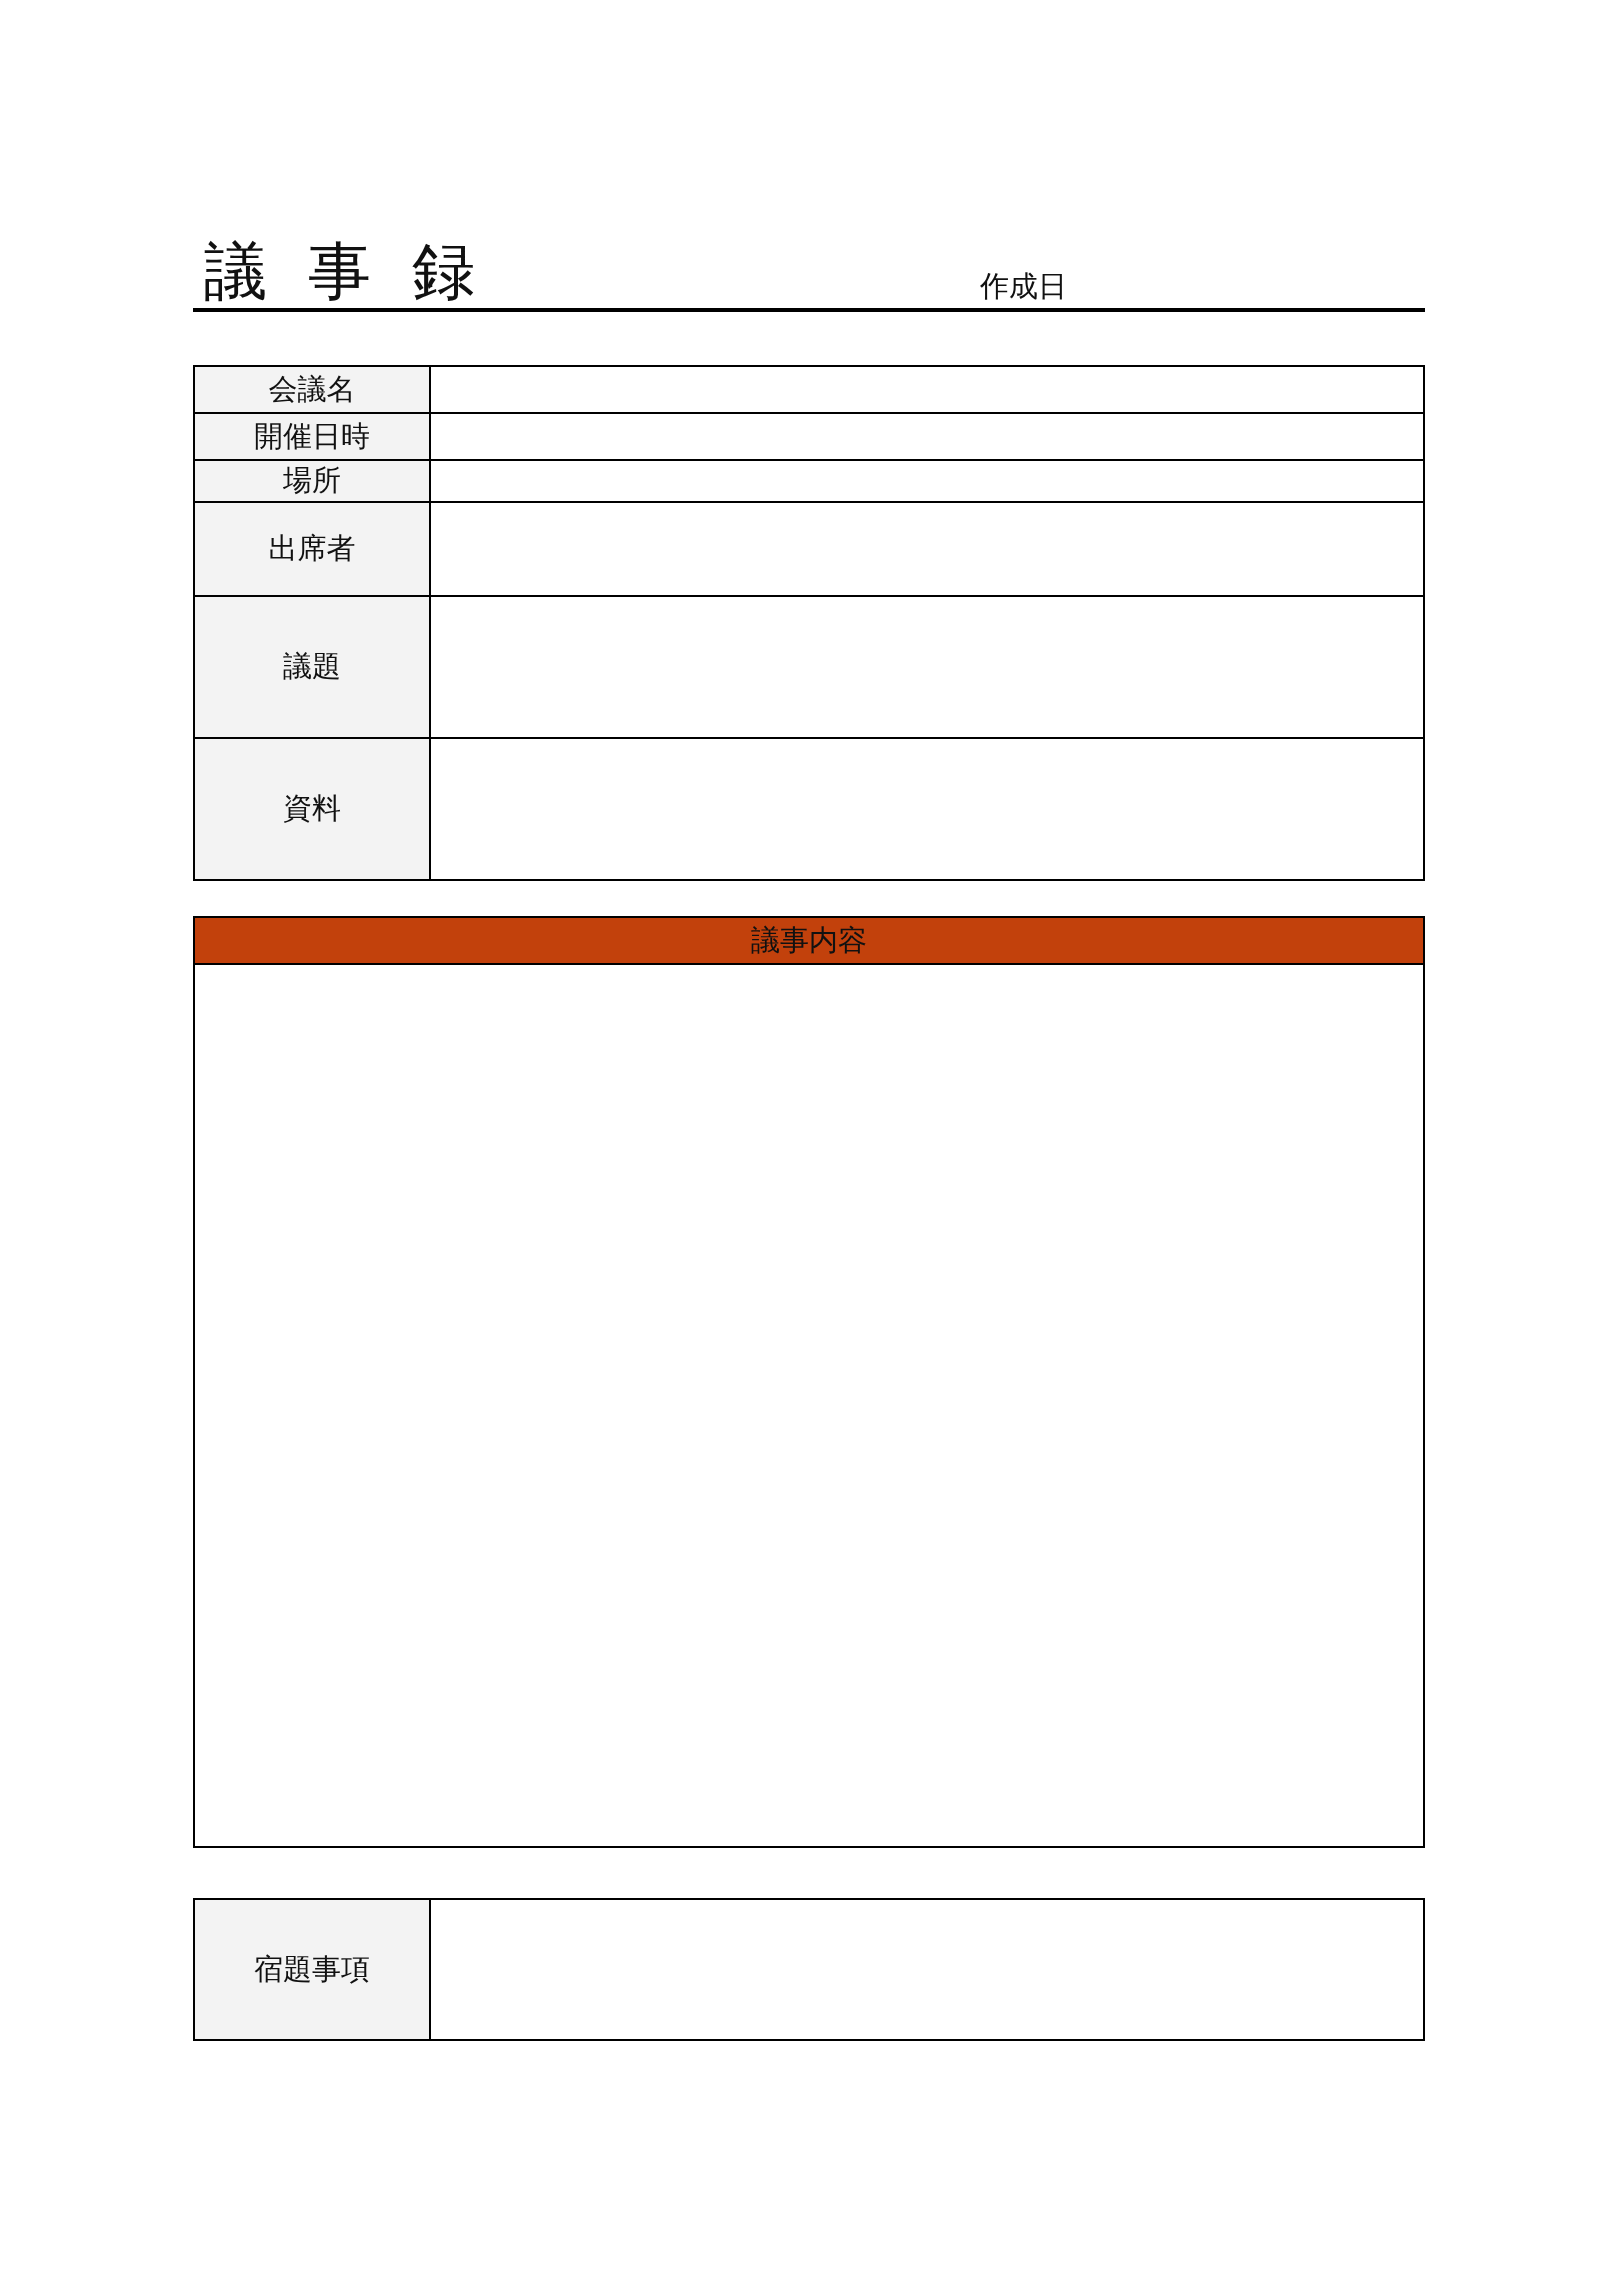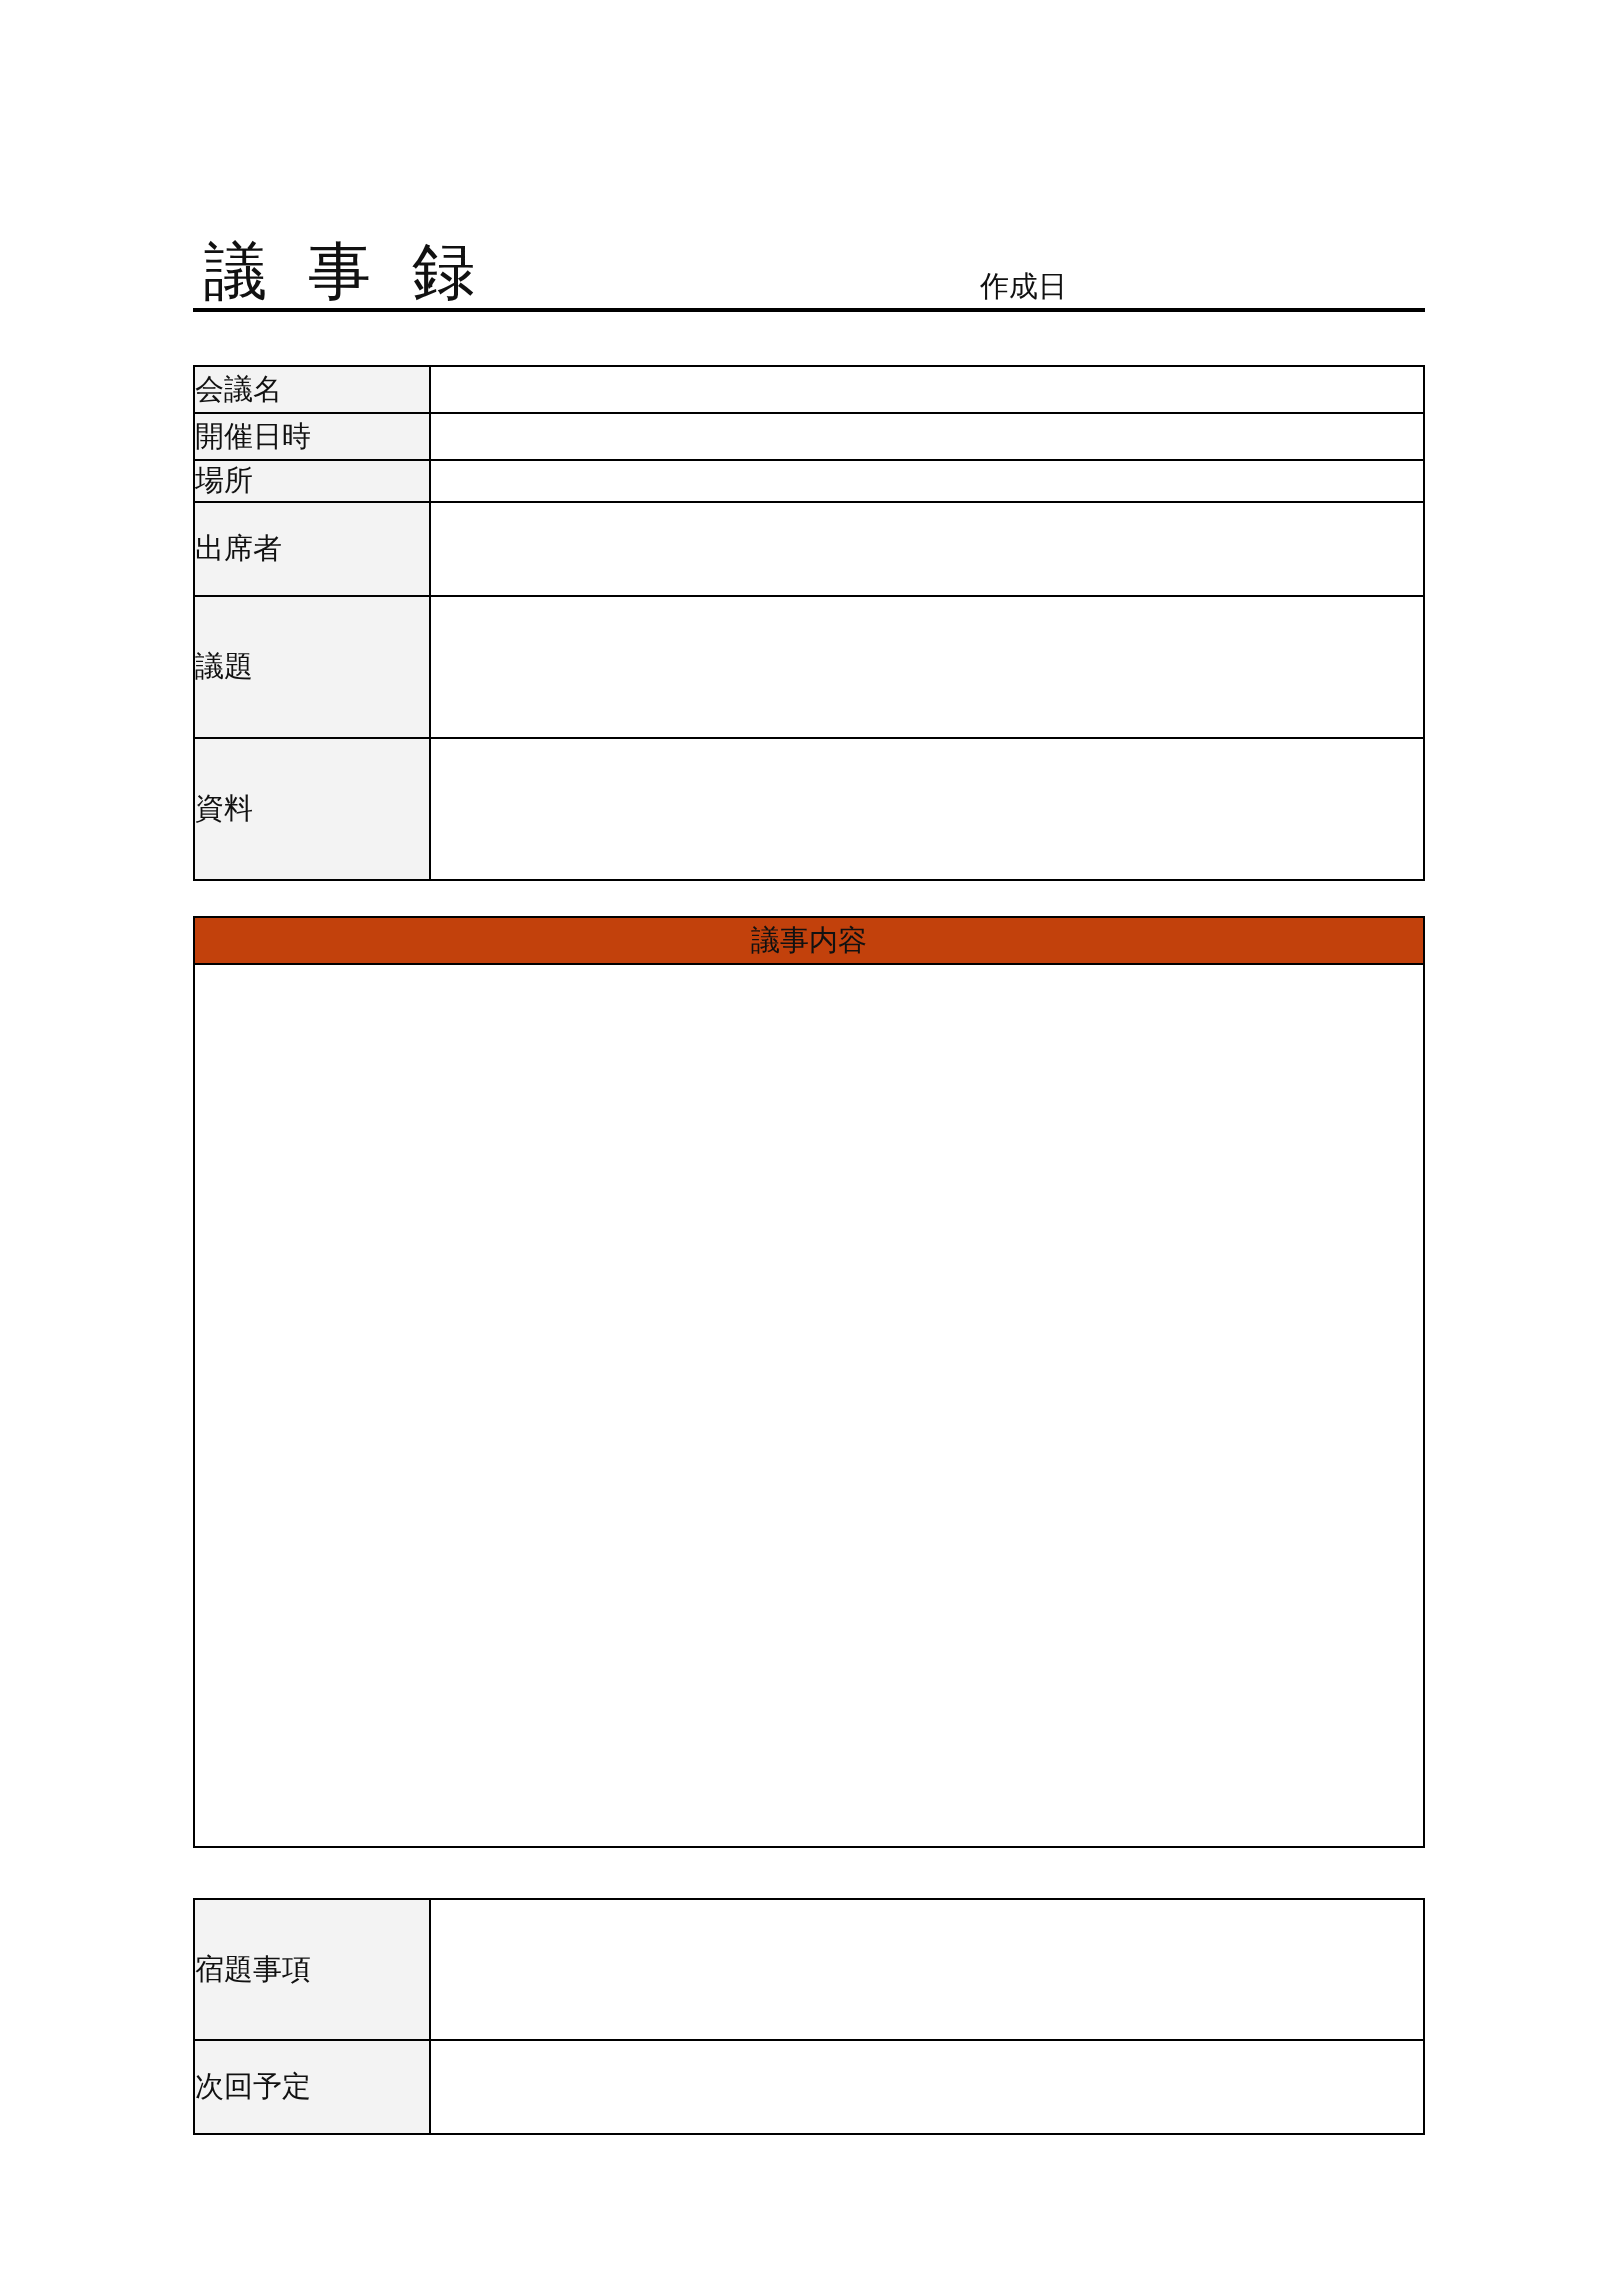--- a/index.html
+++ b/index.html
@@ -3,21 +3,21 @@
 <meta charset="utf-8">
 <style>
   html, body { margin:0; padding:0; background:#fff; }
   body { width:1621px; height:2293px; position:relative; font-family:"DejaVu Sans", sans-serif; color:#111; }
   .abs { position:absolute; box-sizing:border-box; }
   #title { left:204px; top:233px; font-size:63px; letter-spacing:41px; line-height:78px; font-weight:normal; white-space:nowrap;text-align:center; }
   #created { left:980px; top:269px; font-size:29px; line-height:35px; }
   #hr { left:193px; top:308px; width:1232px; height:3.9px; background:#000; }
   table { border-collapse:collapse; position:absolute; left:193px; width:1232px; table-layout:fixed; }
   td { border:2.9px solid #000; padding:0; box-sizing:border-box; }
-  td.lbl { width:236px; background:#f3f3f3; text-align:left; font-size:29px; vertical-align:middle; }
+  td.lbl { width:236px; background:#f3f3f3; text-align:center; font-size:29px; vertical-align:middle; }
   td.val { background:#fff; }
   #t1 { top:365px; }
   #t2 { top:916px; }
   #t2 td.hdr { background:#c2410c; text-align:center; font-size:29px; height:47px; }
   #t3 { top:1880px;margin-top:18px; }
 </style>
 </head>
 <body>
 
 <div class="abs" id="title">議事録</div>
@@ -63,19 +63,15 @@
   </tr>
 </tbody>
   </table>
 
 <table id="t3">
   <tbody>
       <tr style="height:141px">
     <td class="lbl">宿題事項</td>
     <td class="val"></td>
   </tr>
-  <tr style="height:94px">
-    <td class="lbl">次回予定</td>
-    <td class="val"></td>
-  </tr>
 </tbody>
   </table>
 
 
 </body></html>

